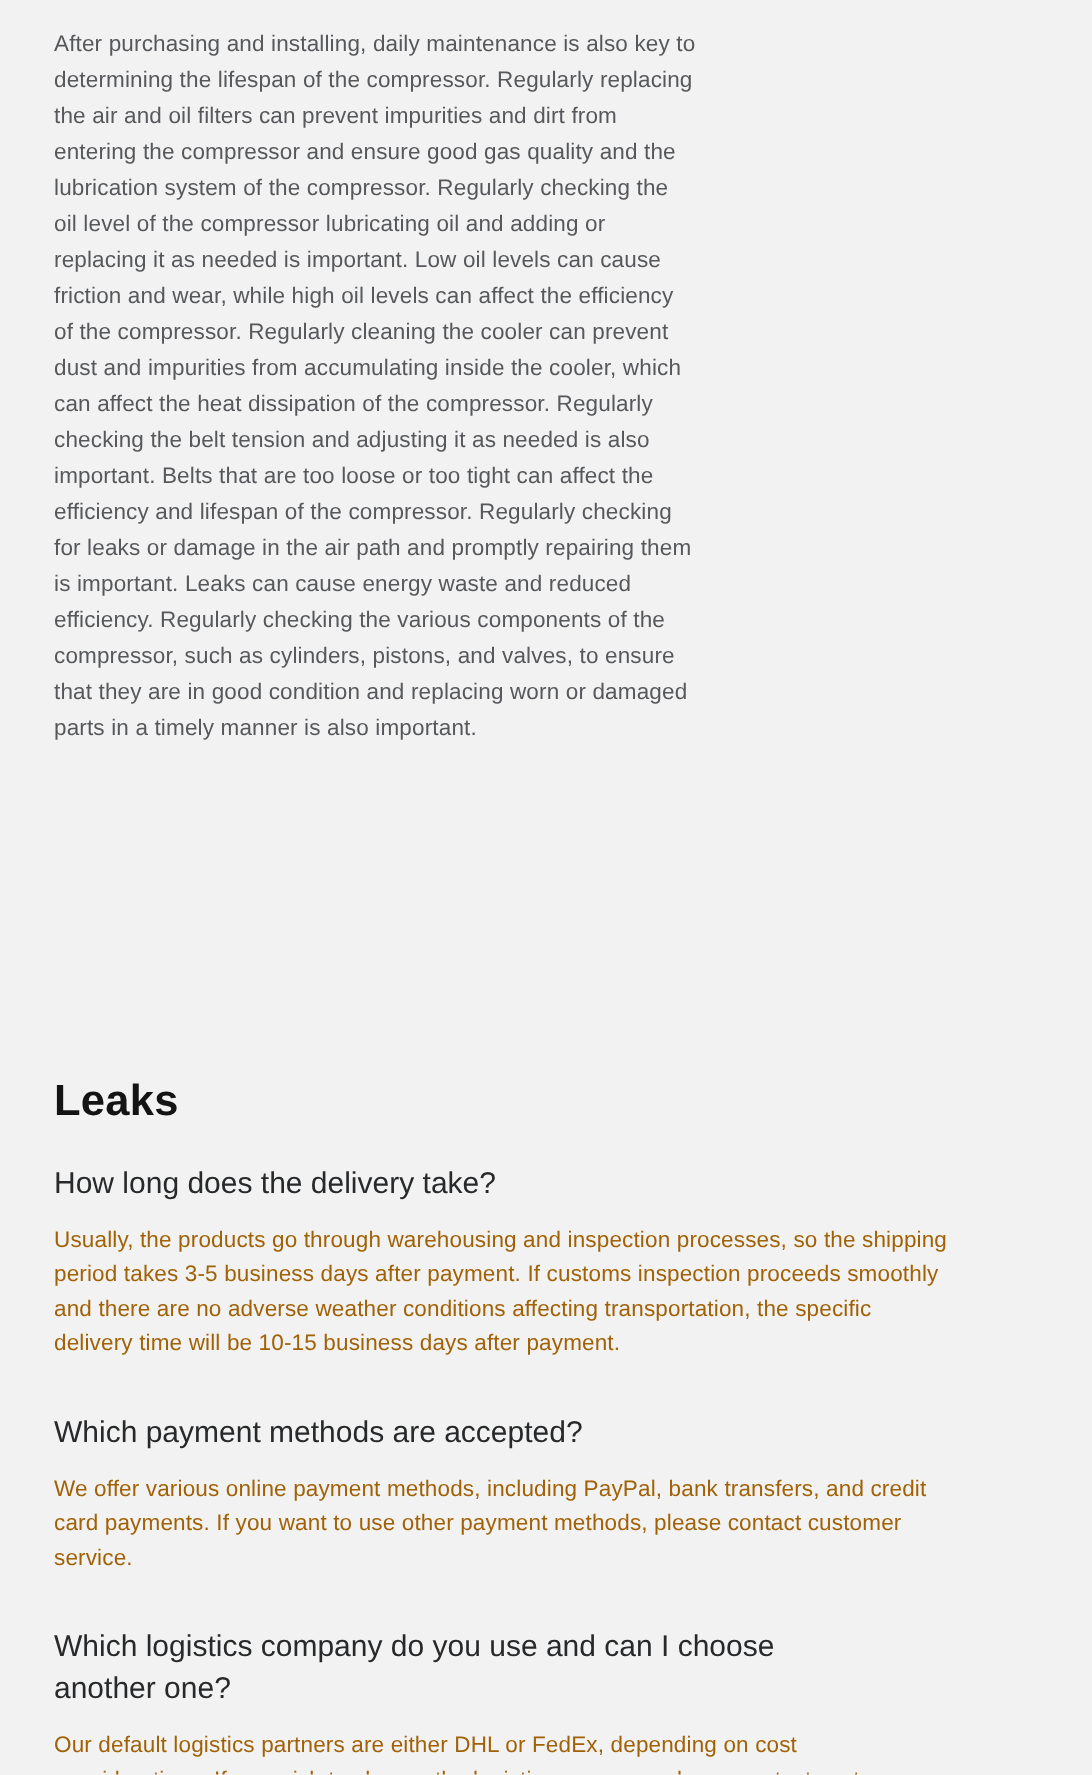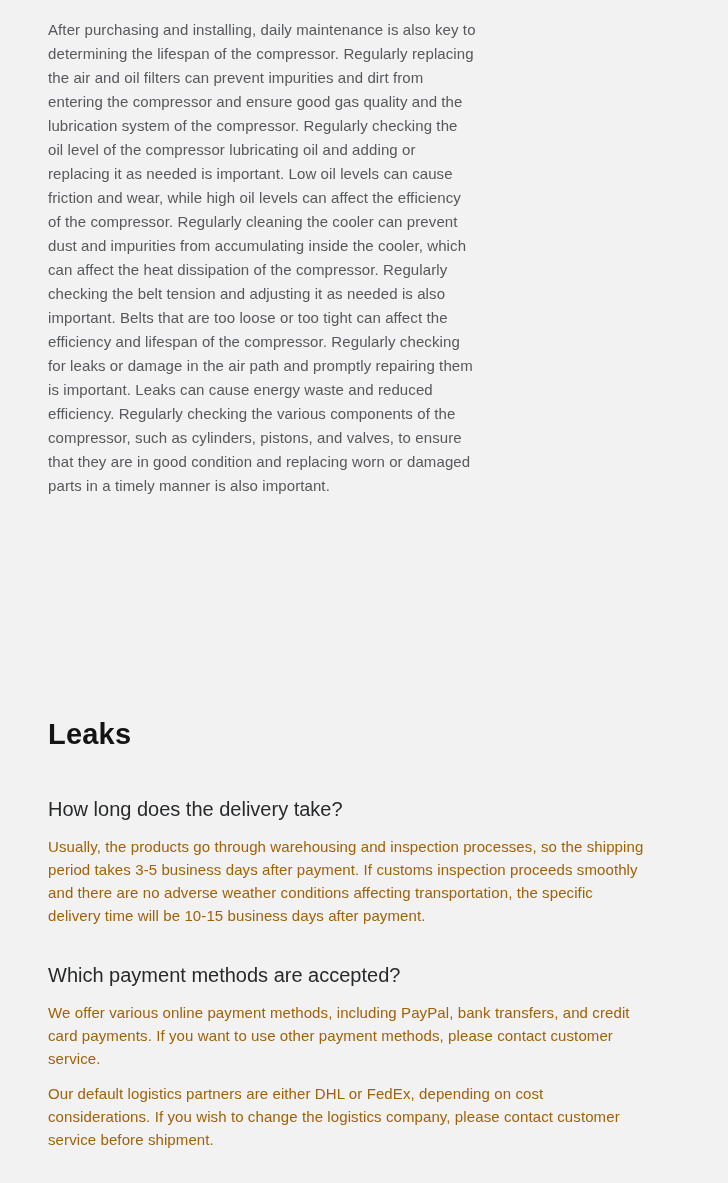--- a/index.html
+++ b/index.html
@@ -10,21 +10,21 @@
     background: #f2f2f2;
     font-family: "Liberation Sans", "DejaVu Sans", sans-serif;
     -webkit-font-smoothing: antialiased;
   }
   .page {
     position: relative;
     width: 728px;
     height: 1183px;
     overflow: hidden;
     box-sizing: border-box;
-    padding: 18px 40px 0 48px;
+    padding: 18px 40px 0 36px;
   }
   .intro-text {
     margin: 0;
     width: 428px;
     font-size: 15px;
     line-height: 24px;
     color: #56585b;
     letter-spacing: 0.1px;
   }
   .faq-title {
@@ -37,21 +37,21 @@
   }
   .faq-question {
     margin: 34px 0 0 0;
     max-width: 530px;
     font-size: 20px;
     line-height: 28px;
     font-weight: 400;
     color: #27292b;
   }
   .faq-item:first-of-type .faq-question {
-    margin-top: 44px;
+    margin-top: 24px;
   }
   .faq-answer {
     margin: 12px 0 0 0;
     max-width: 597px;
     font-size: 15px;
     line-height: 23px;
     color: #a16207;
     letter-spacing: 0.1px;
   }
 </style>
@@ -71,17 +71,18 @@
       <h3 class="faq-question">How long does the delivery take?</h3>
       <p class="faq-answer">Usually, the products go through warehousing and inspection processes, so the shipping period takes 3-5 business days after payment. If customs inspection proceeds smoothly and there are no adverse weather conditions affecting transportation, the specific delivery time will be 10-15 business days after payment.</p>
     </div>
 
     <div class="faq-item">
       <h3 class="faq-question">Which payment methods are accepted?</h3>
       <p class="faq-answer">We offer various online payment methods, including PayPal, bank transfers, and credit card payments. If you want to use other payment methods, please contact customer service.</p>
     </div>
 
     <div class="faq-item">
+      <h3 class="faq-question">Which logistics company do you use and can I choose another one?</h3>
       <p class="faq-answer">Our default logistics partners are either DHL or FedEx, depending on cost considerations. If you wish to change the logistics company, please contact customer service before shipment.</p>
     </div>
   </section>
 
 </div>
 
 </body></html>

